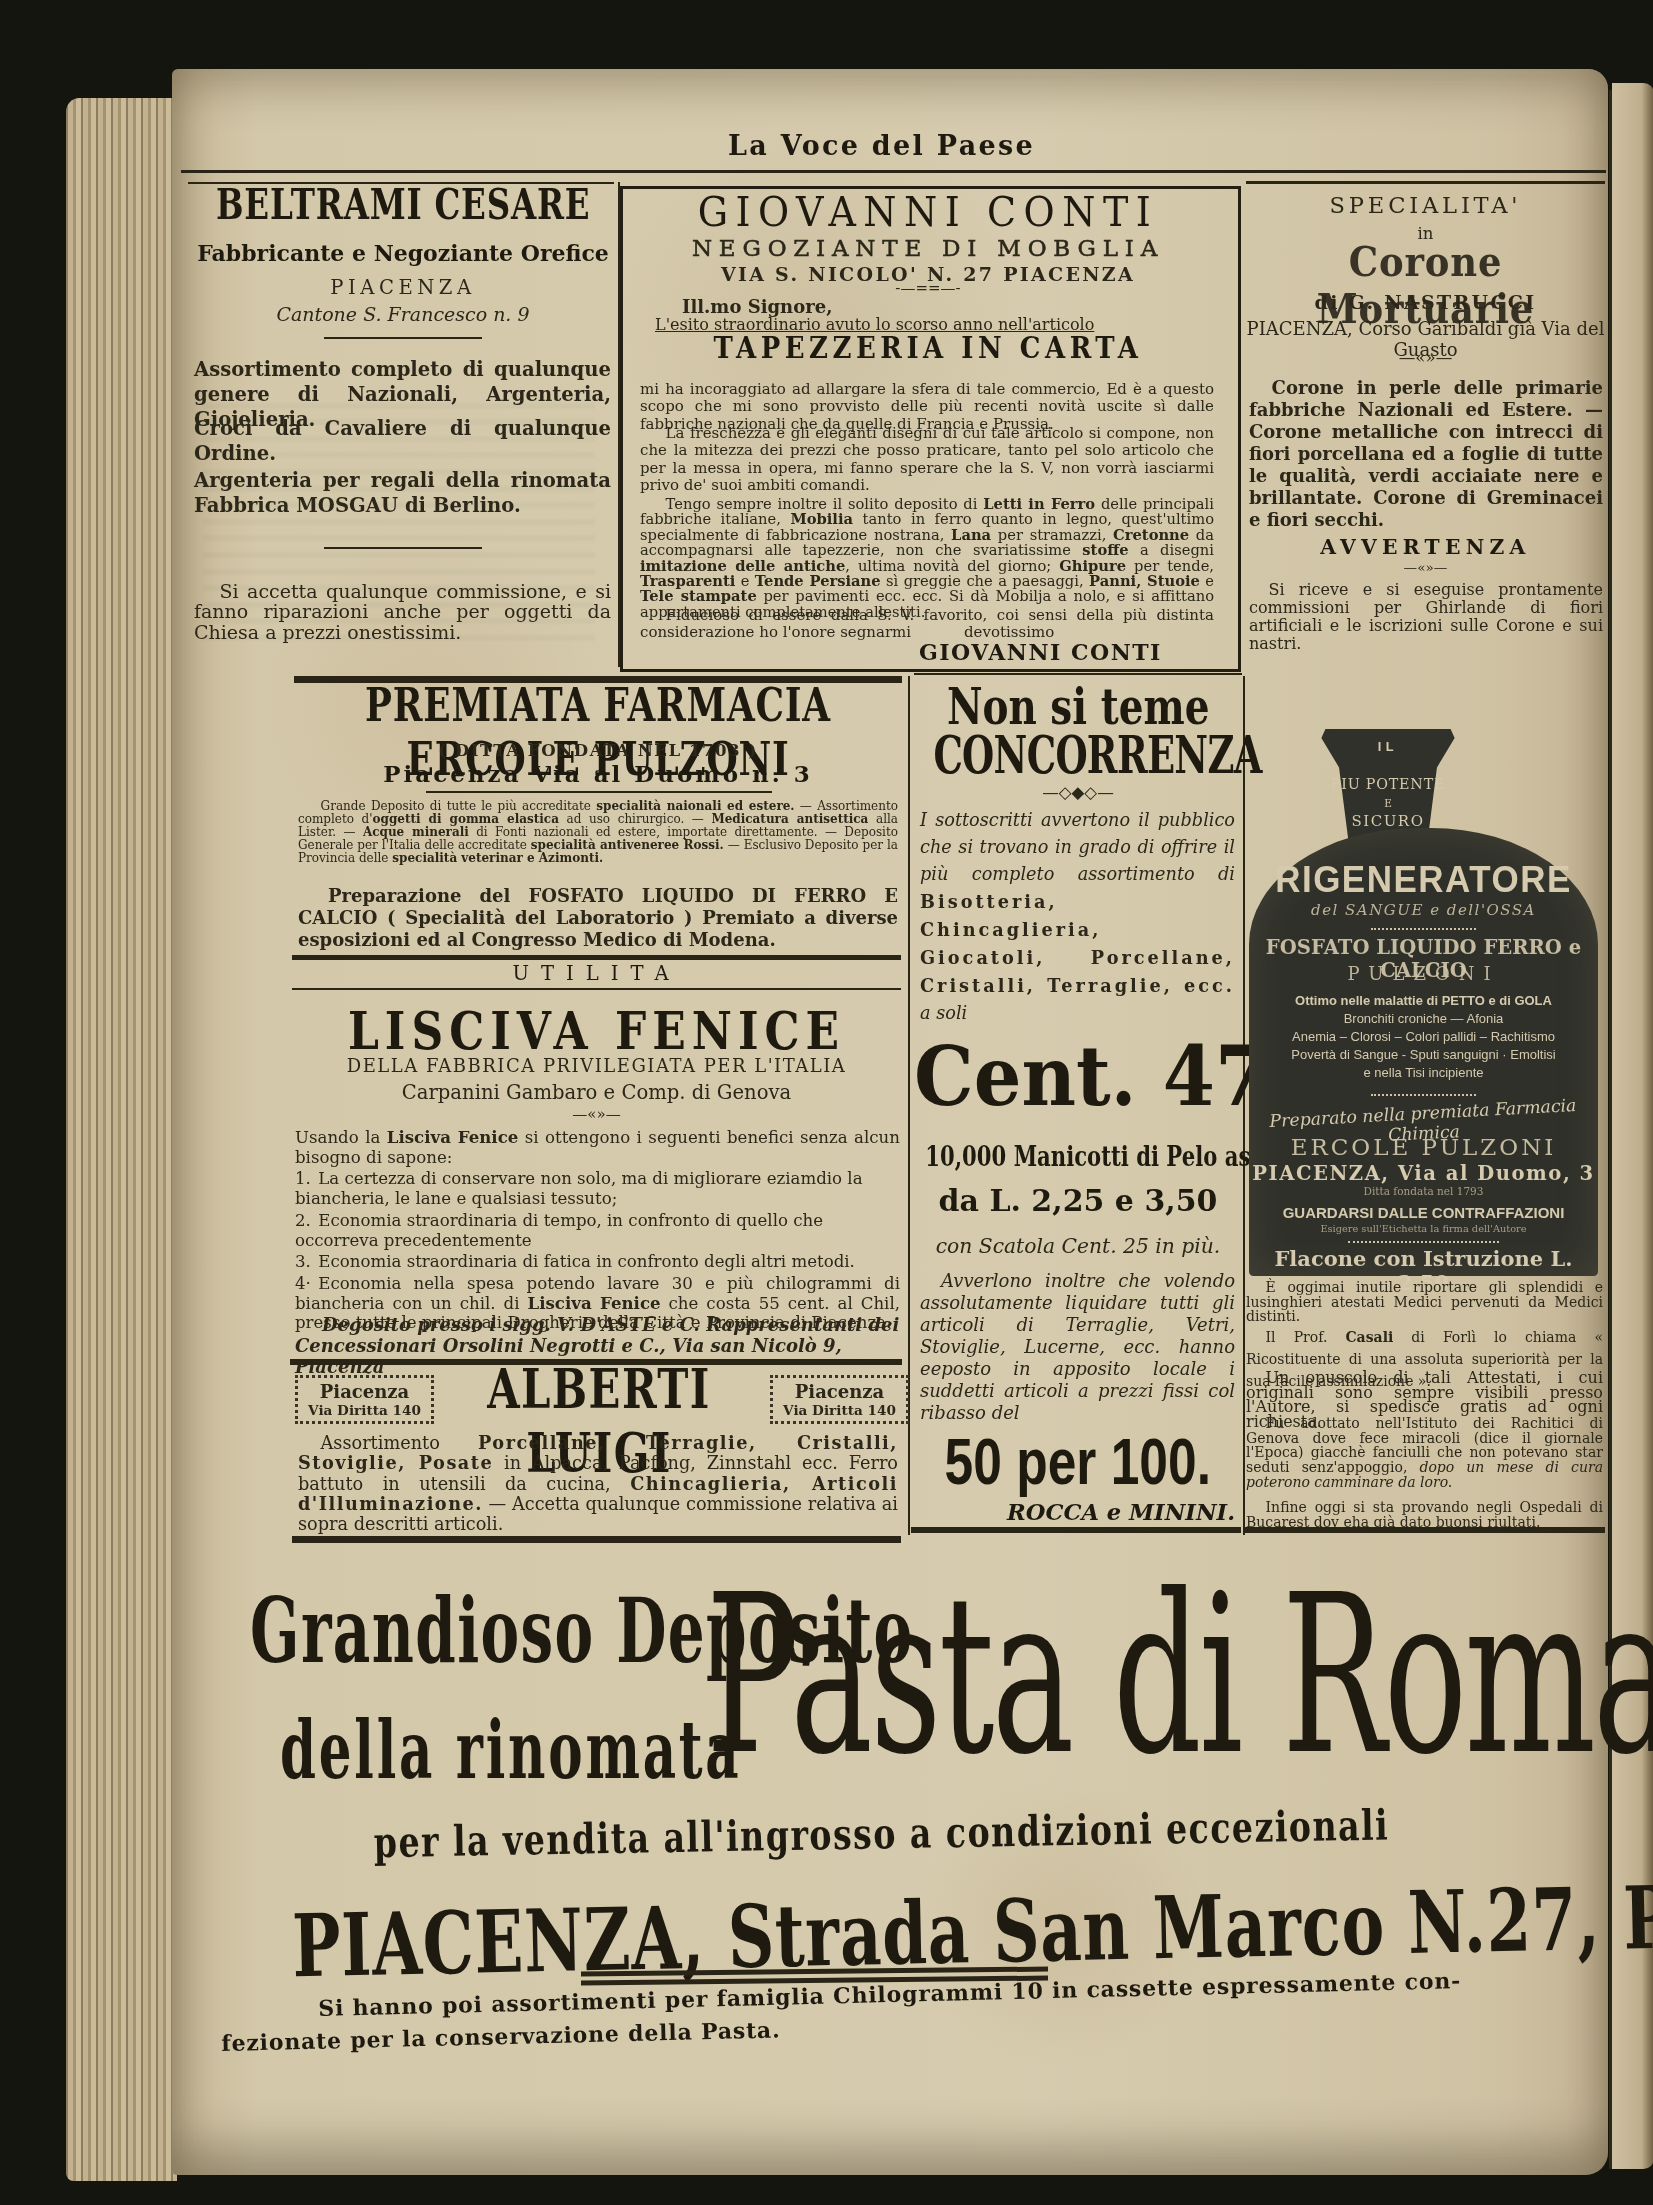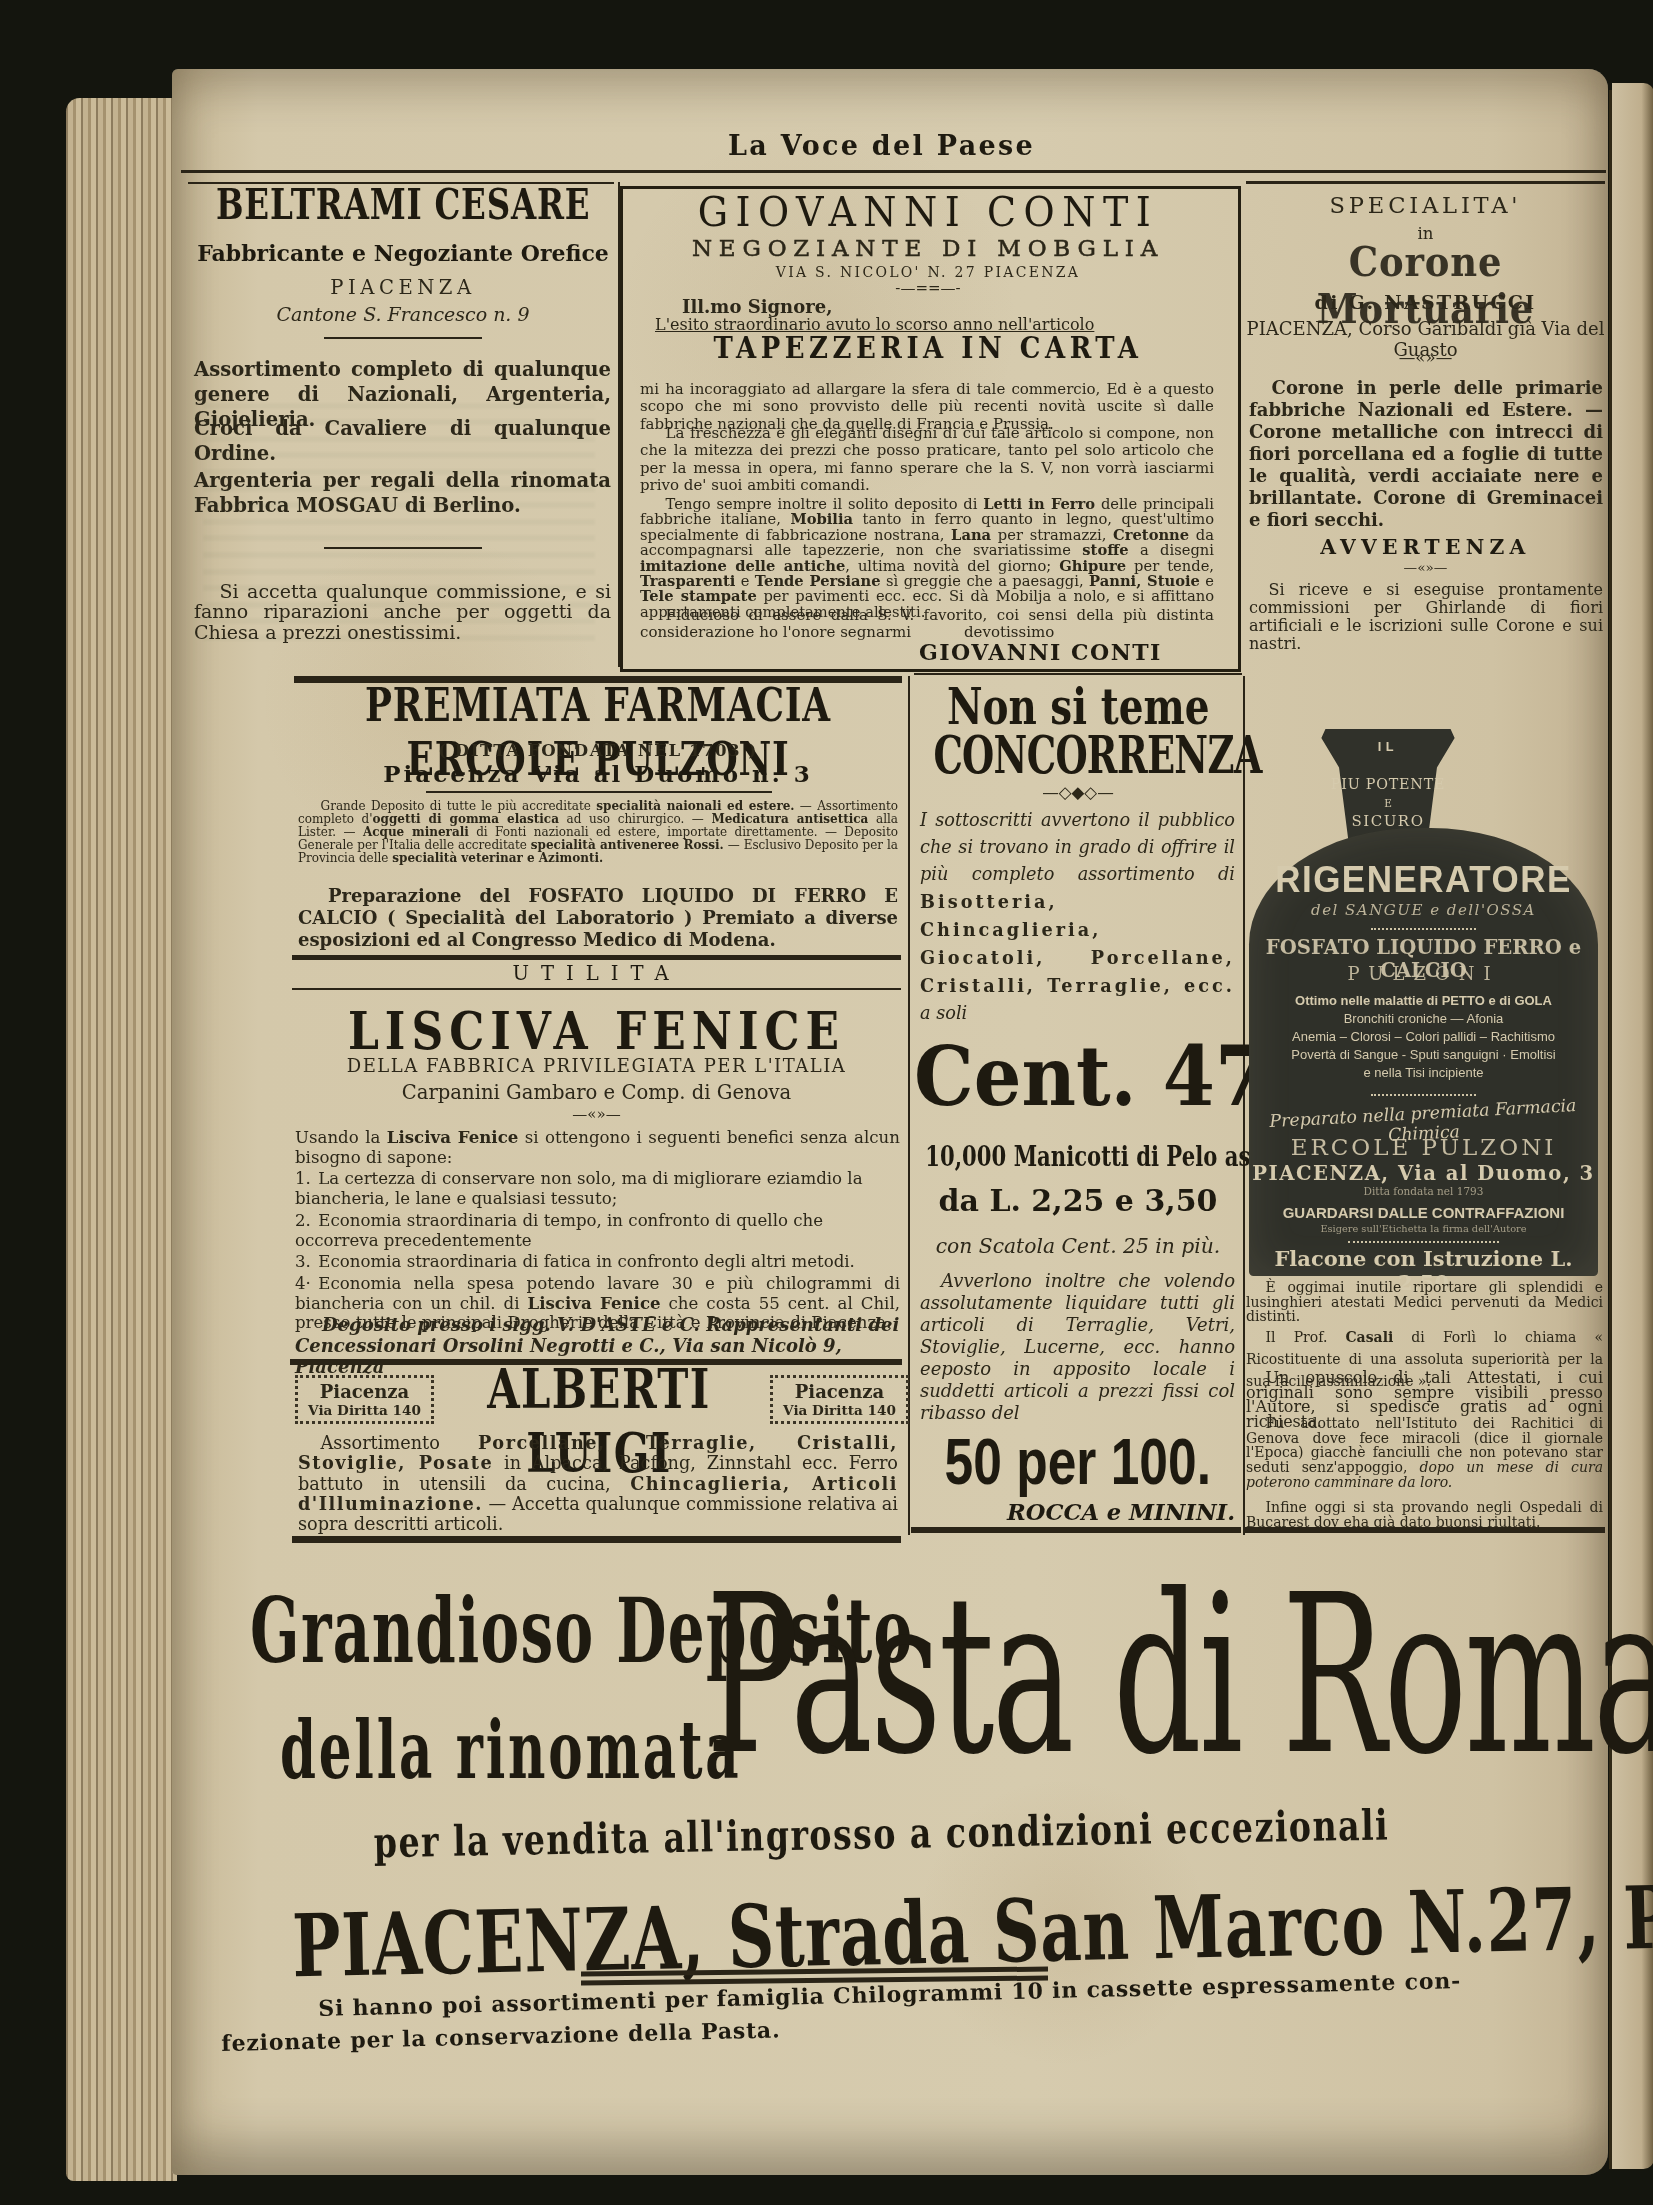--- a/index.html
+++ b/index.html
@@ -72,21 +72,21 @@
   <div class="t j b ink" style="left:194px;top:468px;width:417px;font-size:19.6px;line-height:25px;">Argenteria per regali della rinomata Fabbrica MOSGAU di Berlino.</div>
   <div class="rule" style="left:324px;top:547px;width:158px;height:2.3px;"></div>
   <div class="ghost" style="left:203px;top:392px;width:392px;height:249px;"></div>
   <div class="t j ink" style="left:194px;top:581px;width:417px;font-size:19px;line-height:20.3px;text-indent:25.6px;">Si accetta qualunque commissione, e si fanno riparazioni anche per oggetti da Chiesa a prezzi onestissimi.</div>
 
   <div style="position:absolute;left:620px;top:186px;width:615px;height:480px;border:3.8px solid #241f12;"></div>
   <div class="t c dark" style="left:633px;top:191px;width:590px;">
     <span class="sq" style="font-size:38px;letter-spacing:7.5px;transform:scaleY(1.1);">GIOVANNI CONTI</span>
   </div>
   <div class="t c ink" style="left:633px;top:235px;width:590px;font-size:23px;letter-spacing:6.8px;-webkit-text-stroke:0.5px #2c2719;">NEGOZIANTE DI MOBGLIA</div>
-  <div class="t c ink" style="left:633px;top:264px;width:590px;font-size:14px;letter-spacing:2.3px;">VIA S. NICOLO' N. 27 PIACENZA</div>
+  <div class="t c ink" style="left:633px;top:264px;width:590px;font-size:19px;letter-spacing:2.3px;font-weight:bold;">VIA S. NICOLO' N. 27 PIACENZA</div>
   <div class="t c ink" style="left:633px;top:280px;width:590px;font-size:15px;">-—==—-</div>
   <div class="t b ink" style="left:682px;top:297px;width:377px;font-size:18px;">Ill.mo Signore,</div>
   <div class="t ink" style="left:655px;top:316px;width:452px;font-size:16px;text-decoration:underline;">L'esito straordinario avuto lo scorso anno nell'articolo</div>
   <div class="t c dark" style="left:633px;top:334px;width:590px;">
     <span class="sq b" style="font-size:26px;letter-spacing:4.5px;transform:scaleY(1.12);">TAPEZZERIA IN CARTA</span>
   </div>
   <div class="t j ink" style="left:640px;top:381px;width:574px;font-size:15px;line-height:17.3px;">mi ha incoraggiato ad allargare la sfera di tale commercio, Ed è a questo scopo che mi sono provvisto delle più recenti novità uscite sì dalle fabbriche nazionali che da quelle di Francia e Prussia.</div>
   <div class="t j ink" style="left:640px;top:425px;width:574px;font-size:15px;line-height:17.3px;text-indent:25.6px;">La freschezza e gli eleganti disegni di cui tale articolo si compone, non che la mitezza dei prezzi che posso praticare, tanto pel solo articolo che per la messa in opera, mi fanno sperare che la S. V, non vorrà iasciarmi privo de' suoi ambiti comandi.</div>
   <div class="t j ink" style="left:640px;top:496px;width:574px;font-size:14.7px;line-height:15.4px;text-indent:25.6px;">
     <span>Tengo sempre inoltre il solito deposito di </span><span class="b">Letti in Ferro</span><span> delle principali fabbriche italiane, </span><span class="b">Mobilia</span><span> tanto in ferro quanto in legno, quest'ultimo specialmente di fabbricazione nostrana, </span><span class="b">Lana</span><span> per stramazzi, </span><span class="b">Cretonne</span><span> da accompagnarsi alle tapezzerie, non che svariatissime </span><span class="b">stoffe</span><span> a disegni </span><span class="b">imitazione delle antiche</span><span>, ultima novità del giorno; </span><span class="b">Ghipure</span><span> per tende, </span><span class="b">Trasparenti</span><span> e </span><span class="b">Tende Persiane</span><span> sì greggie che a paesaggi, </span><span class="b">Panni, Stuoie</span><span> e </span><span class="b">Tele stampate</span><span> per pavimenti ecc. ecc. Si dà Mobilja a nolo, e si affittano appartamenti completamente allestiti.</span>

